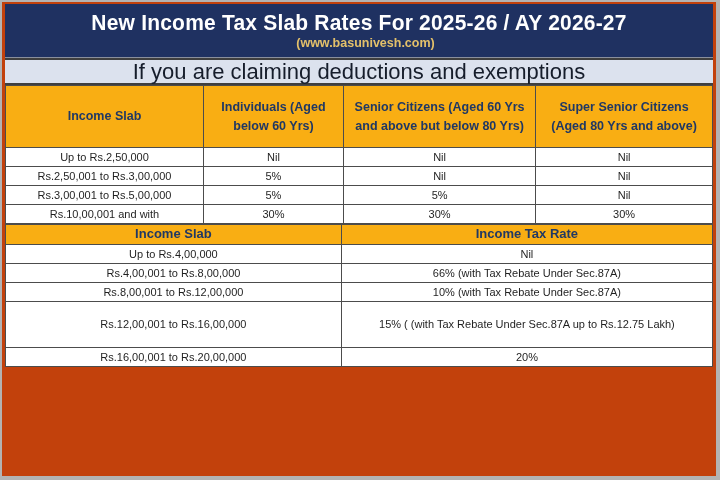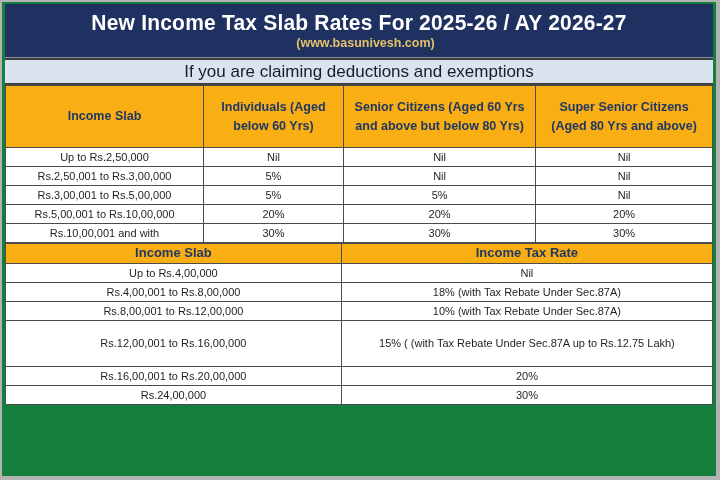--- a/index.html
+++ b/index.html
@@ -4,21 +4,21 @@
 <style>
   html,body{margin:0;padding:0;}
   body{
     width:720px;height:480px;
     background:#b3b3b3;
     font-family:"Liberation Sans", sans-serif;
     overflow:hidden;
   }
   .frame{
     position:absolute;left:2px;top:2px;width:714px;height:474px;
-    background:#15803d;
+    background:#c2410c;
     box-sizing:border-box;
     padding:2px 3px;
   }
   .doc{width:100%;height:100%;display:flex;flex-direction:column;box-sizing:border-box;}
 
   
   .titlebar{
     background:#1f3161;
     height:53px;flex:0 0 53px;
     display:flex;flex-direction:column;align-items:center;justify-content:center;
@@ -31,21 +31,21 @@
     white-space:nowrap;
   }
   .titlebar .sub-title{
     color:#e3c06a;font-size:12.5px;font-weight:700;margin-top:3px;padding-left:13px;
   }
 
   
   .section-band{
     background:#dce2ee;
     display:flex;align-items:center;justify-content:center;
-    color:#161d2b;font-size:17px;font-weight:400;
+    color:#161d2b;font-size:22px;font-weight:400;
     border-top:2px solid #3f3f3f;border-bottom:2px solid #3f3f3f;
     box-sizing:border-box;
   }
   .band1{height:27px;flex:0 0 27px;}
   .band2{height:27px;flex:0 0 27px;border-top-width:2px;}
 
   
   table{border-collapse:collapse;width:100%;table-layout:fixed;background:#ffffff;}
   td,th{
     border:1.5px solid #4c4c4c;
@@ -105,26 +105,20 @@
         <td>Nil</td>
         <td>Nil</td>
       </tr>
       <tr>
         <td>Rs.3,00,001 to Rs.5,00,000</td>
         <td>5%</td>
         <td>5%</td>
         <td>Nil</td>
       </tr>
       <tr>
-        <td>Rs.5,00,001 to Rs.10,00,000</td>
-        <td>20%</td>
-        <td>20%</td>
-        <td>20%</td>
-      </tr>
-      <tr>
         <td>Rs.10,00,001 and with</td>
         <td>30%</td>
         <td>30%</td>
         <td>30%</td>
       </tr>
     </tbody>
       </table>
 
 
     <table class="t2">
@@ -136,35 +130,31 @@
           <tr>
         <th>Income Slab</th>
         <th>Income Tax Rate</th>
       </tr>
       <tr>
         <td>Up to Rs.4,00,000</td>
         <td>Nil</td>
       </tr>
       <tr>
         <td>Rs.4,00,001 to Rs.8,00,000</td>
-        <td>18% (with Tax Rebate Under Sec.87A)</td>
+        <td>66% (with Tax Rebate Under Sec.87A)</td>
       </tr>
       <tr>
         <td>Rs.8,00,001 to Rs.12,00,000</td>
         <td>10% (with Tax Rebate Under Sec.87A)</td>
       </tr>
       <tr>
         <td>Rs.12,00,001 to Rs.16,00,000</td>
         <td class="tall"><span>15% ( (with Tax Rebate Under Sec.87A up to Rs.12.75 Lakh)</span></td>
       </tr>
       <tr>
         <td>Rs.16,00,001 to Rs.20,00,000</td>
         <td>20%</td>
       </tr>
-      <tr>
-        <td>Rs.24,00,000</td>
-        <td>30%</td>
-      </tr>
     </tbody>
       </table>
 
   </div>
 </div>
 
 </body></html>

